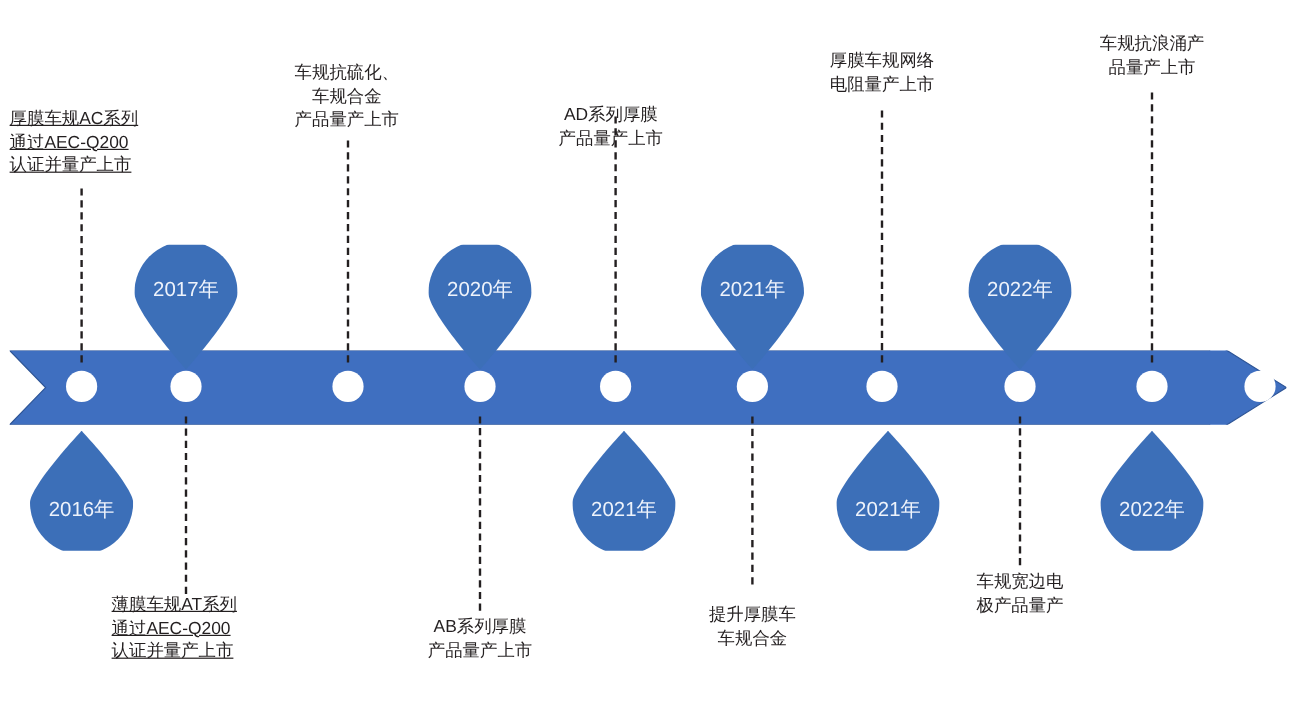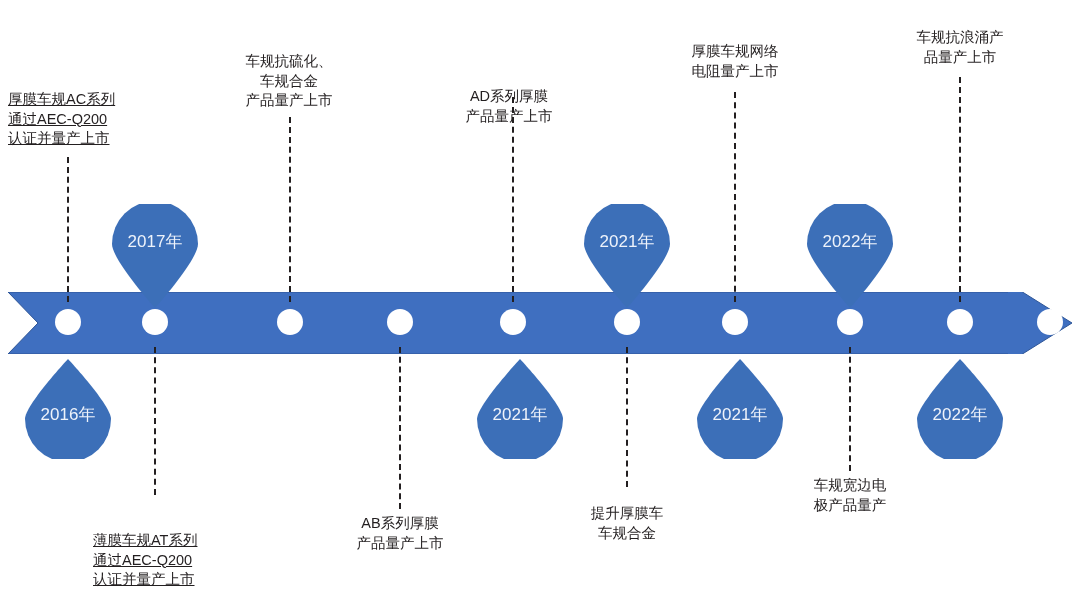--- a/index.html
+++ b/index.html
@@ -74,21 +74,21 @@
   }
   .drop-bottom .shape {
     position: absolute;
     left: 0; top: 0;
     width: 86px;
     height: 100px;
   }
   .drop-bottom .year {
     position: absolute;
     left: 0;
-    top: 44px;
+    top: 54px;
     width: 86px;
     text-align: center;
     color: #eef3fb;
     font-size: 17px;
     z-index: 2;
     pointer-events: none;
   }
 
   
   .leader {
@@ -140,20 +140,26 @@
   <div class="node-dot" style="left:960px;"></div>
   <div class="node-dot" style="left:1050px;"></div>
 
   <div class="pin-top" style="left:155px; top:204px;">
     <svg class="shape" viewBox="0 0 86 104" xmlns="http://www.w3.org/2000/svg">
       <path d="M 43,104 C 43,104 86,56 86,40 A 43,43 0 1 0 0,40 C 0,56 43,104 43,104 Z" fill="#3C6FB8"></path>
     </svg>
     <span class="year">2017年</span>
   </div>
 
+  <div class="pin-top" style="left:400px; top:204px;">
+    <svg class="shape" viewBox="0 0 86 104" xmlns="http://www.w3.org/2000/svg">
+      <path d="M 43,104 C 43,104 86,56 86,40 A 43,43 0 1 0 0,40 C 0,56 43,104 43,104 Z" fill="#3C6FB8"></path>
+    </svg>
+    <span class="year">2020年</span>
+  </div>
 
   <div class="pin-top" style="left:627px; top:204px;">
     <svg class="shape" viewBox="0 0 86 104" xmlns="http://www.w3.org/2000/svg">
       <path d="M 43,104 C 43,104 86,56 86,40 A 43,43 0 1 0 0,40 C 0,56 43,104 43,104 Z" fill="#3C6FB8"></path>
     </svg>
     <span class="year">2021年</span>
   </div>
 
   <div class="pin-top" style="left:850px; top:204px;">
     <svg class="shape" viewBox="0 0 86 104" xmlns="http://www.w3.org/2000/svg">
@@ -222,21 +228,21 @@
   <div class="callout ta-center" style="left:670px; top:42px; width:130px;">
     <span class="ln">厚膜车规网络</span>
     <span class="ln">电阻量产上市</span>
   </div>
 
   <div class="callout ta-center" style="left:895px; top:28px; width:130px;">
     <span class="ln">车规抗浪涌产</span>
     <span class="ln">品量产上市</span>
   </div>
 
-  <div class="callout ta-left" style="left:93px; top:531px; width:140px;">
+  <div class="callout ta-left" style="left:93px; top:495px; width:140px;">
     <span class="ln">薄膜车规AT系列</span>
     <span class="ln">通过AEC-Q200</span>
     <span class="ln">认证并量产上市</span>
   </div>
 
   <div class="callout ta-center" style="left:335px; top:514px; width:130px;">
     <span class="ln">AB系列厚膜</span>
     <span class="ln">产品量产上市</span>
   </div>
 

